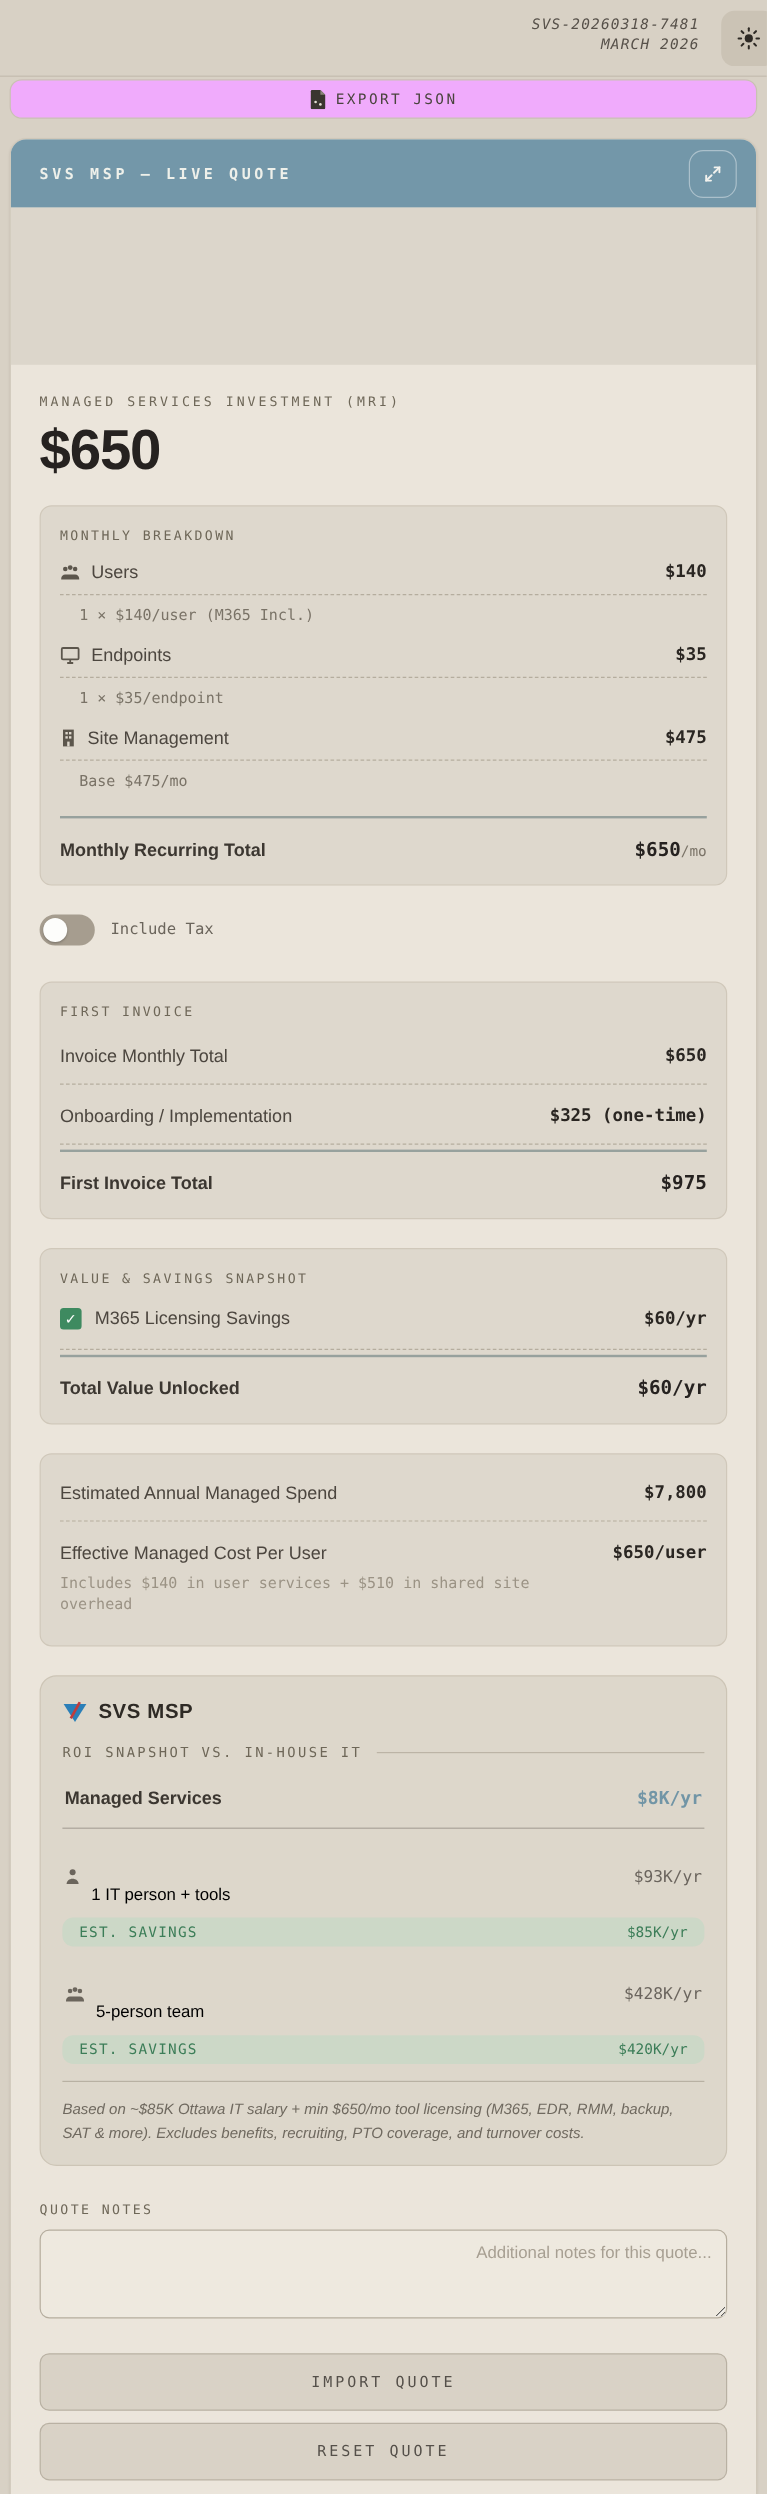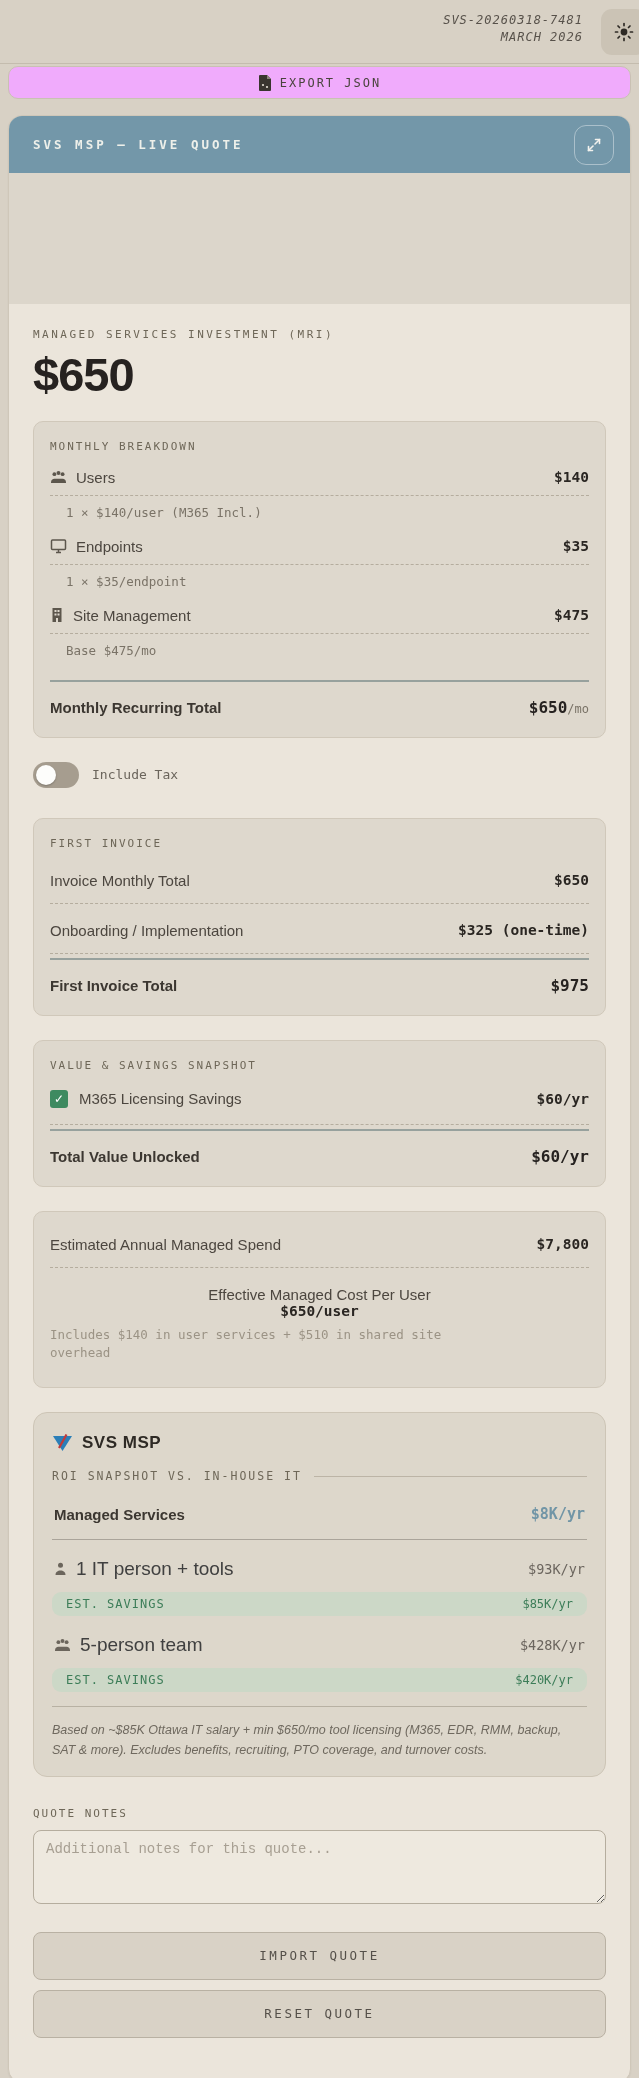--- a/index.html
+++ b/index.html
@@ -106,35 +106,35 @@
   .roi-title { font-family:"DejaVu Sans Mono", monospace; font-size:11.5px;
     letter-spacing:2px; color:#6e6758; white-space:nowrap; }
   .roi-title-line { flex:1; border-top:1px solid #bcb4a6; }
   .roi-managed { display:flex; align-items:center; padding:4px 2px 16px 2px; }
   .roi-managed-label { font-size:15px; font-weight:bold; color:#3c3731; flex:1; }
   .roi-managed-value { font-family:"DejaVu Sans Mono", monospace; font-weight:bold;
     font-size:15px; color:#7195a6; }
   .roi-sep { border:none; border-top:1px solid #aaa49a; margin:0 0 14px 0; }
   .cmp-row { display:flex; align-items:center; gap:9px; padding:4px 2px 12px 2px; }
   .cmp-row .row-icon { color:#6b655c; display:flex; }
-  .cmp-label { font-size:19px; color:#404040; flex:1; }
+  .cmp-label { font-size:14px; color:#000000; flex:1;margin-top:28px; }
   .cmp-value { font-family:"DejaVu Sans Mono", monospace; font-size:13.5px; color:#6b655e; }
   .savings-pill { display:flex; align-items:center; background:#ccd8c7;
     border-radius:9px; padding:5px 14px; margin-bottom:14px;
     font-family:"DejaVu Sans Mono", monospace; font-size:12px; color:#3c7d58; }
   .savings-pill .sv-label { flex:1; letter-spacing:1px; }
   .roi-footnote { font-size:12.5px; font-style:italic; color:#6f695f;
     line-height:1.55; border-top:1px solid #b8b1a3; padding-top:14px; margin-top:4px; }
 
   
   .notes-label { font-family:"DejaVu Sans Mono", monospace; font-size:11px;
     letter-spacing:2px; color:#6e6758; margin:10px 0 10px 0; }
   .notes-area { width:100%; height:74px; background:#eee9df; border:1px solid #b5ad9e;
-    border-radius:8px; padding:10px 12px; font-family:Liberation Mono, monospace;
-    font-size:14px; color:#4c463f; resize:vertical; outline:none; margin-bottom:24px; }
+    border-radius:8px; padding:10px 12px; font-family:Liberation Sans, sans-serif;
+    font-size:14px; color:#4c463f; resize:vertical; outline:none; margin-bottom:24px;text-align:right; }
   .notes-area::placeholder { color:#a79f92; }
 
   
   .action-btn { display:block; width:100%; height:48px; margin-bottom:10px;
     background:#d9d2c6; border:1px solid #b9b1a3; border-radius:8px; cursor:pointer;
     font-family:"DejaVu Sans Mono", monospace; font-size:12.5px; letter-spacing:2.5px;
     color:#55504a; }
 </style>
 </head>
 <body>
@@ -305,21 +305,21 @@
     </div>
 
     
     <div class="section-card">
       <div class="inv-row">
         <span class="row-label">Estimated Annual Managed Spend</span>
         <span class="row-value">$7,800</span>
       </div>
       <hr class="dash-sep inv">
 
-      <div class="inv-row" style="padding-bottom:0;flex-direction:column;">
+      <div class="inv-row" style="padding-bottom:0;">
         <span class="row-label">Effective Managed Cost Per User</span>
         <span class="row-value">$650/user</span>
       </div>
       <div class="annual-detail">Includes $140 in user services + $510 in shared site overhead</div>
     </div>
 
     
     <div class="roi-card">
       <div class="roi-brand">
         <span style="display:flex;">

